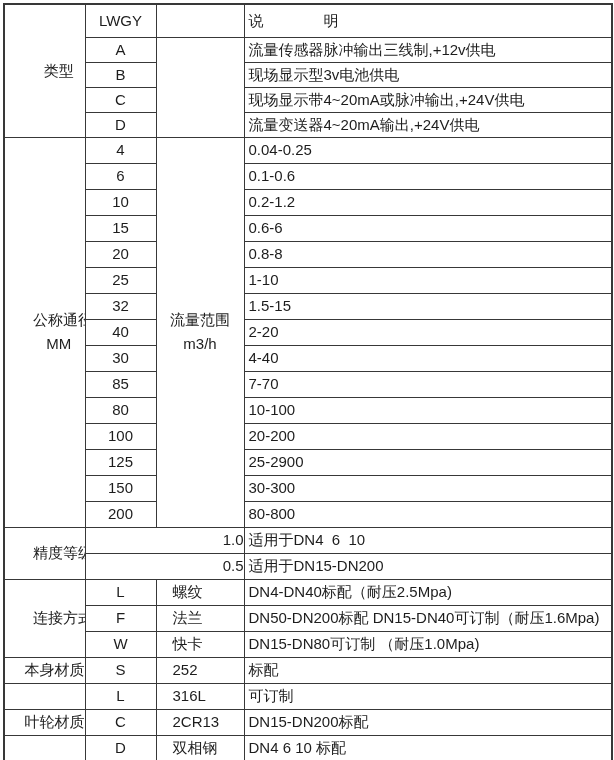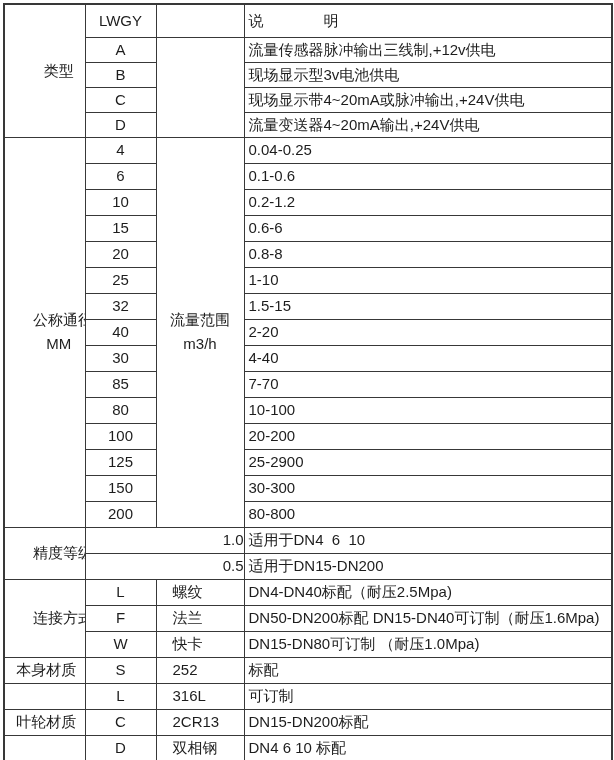--- a/index.html
+++ b/index.html
@@ -27,21 +27,21 @@
     border: 1px solid #383838;
     font-size: 15px;
     line-height: 24px;
     color: #1d1d1d;
     vertical-align: middle;
     padding: 0;
     overflow: hidden;
     white-space: pre; 
   }
   td.cat        { text-align: center; padding-left: 28px; }
-  td.cat-left   { text-align: center; padding-left: 3px; }
+  td.cat-left   { text-align: right; padding-left: 3px; }
   td.code       { text-align: center; }
   td.mid        { text-align: left; padding-left: 16px; }
   td.mid-center { text-align: center; margin-top: 42px; }
   td.val-center { text-align: right; }
   td.desc       { text-align: left; padding-left: 4px; }
   tr.r-head { height: 33px; }
   tr.r-type { height: 24px; }
   tr         { height: 26px; }
 </style>
 </head>

